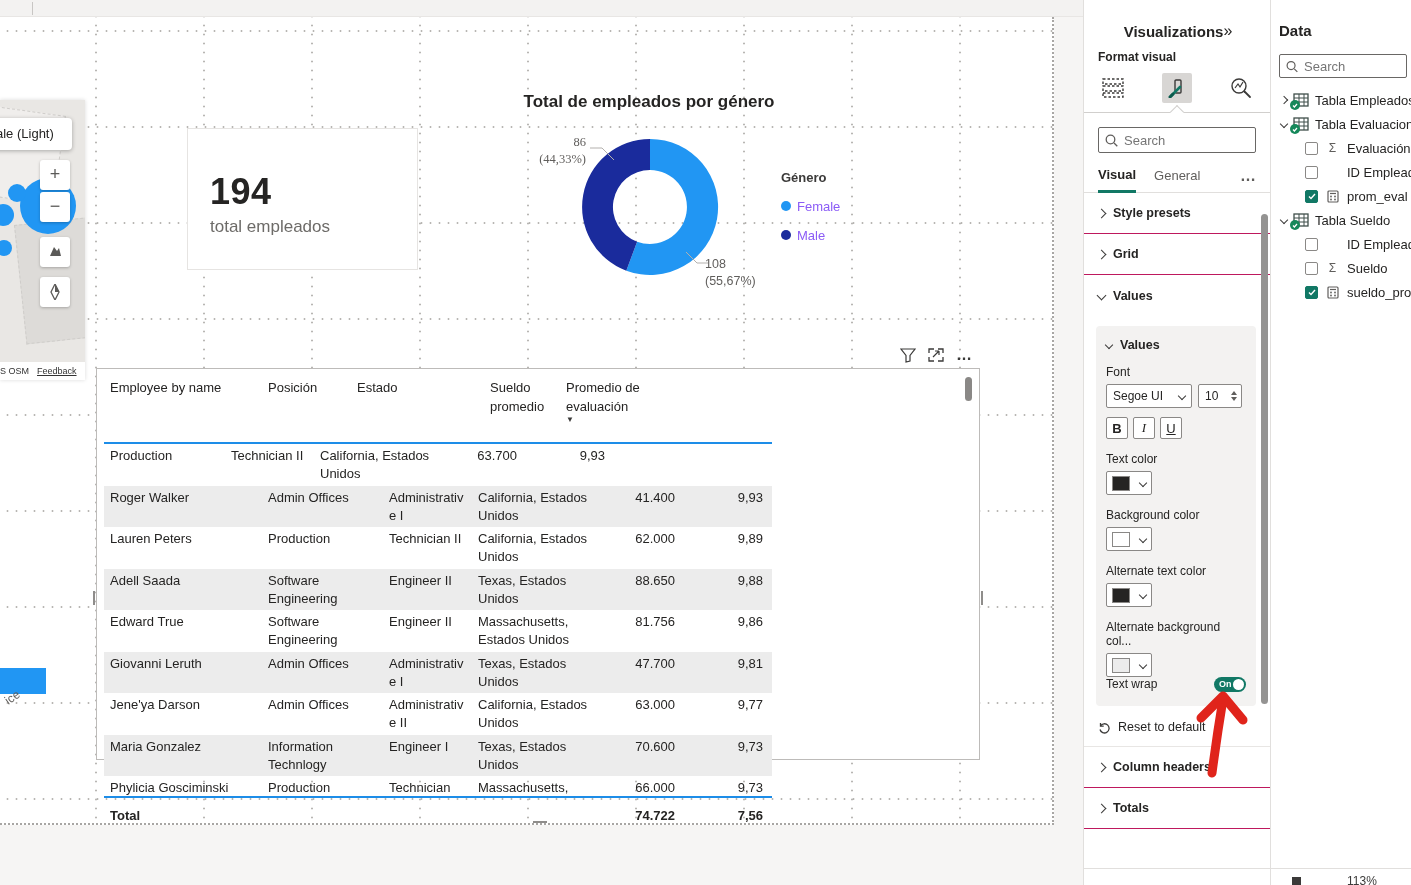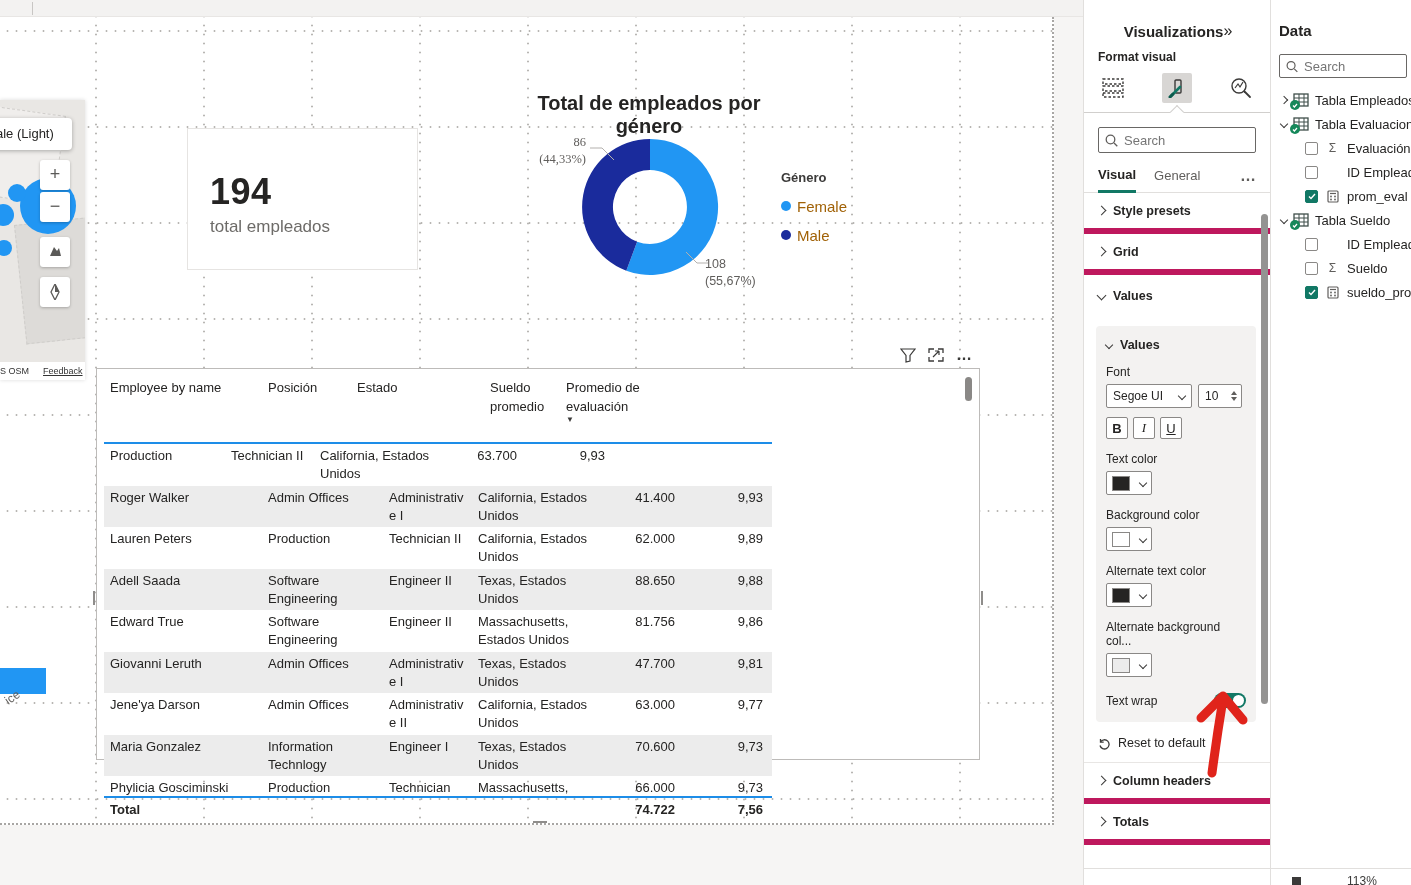--- a/index.html
+++ b/index.html
@@ -29,104 +29,104 @@
 
   
   .map-visual { left:0; top:100px; width:85px; height:280px; background:#fff; box-shadow:0 0 4px rgba(0,0,0,.15); overflow:hidden; }
   .map-bg { left:0; top:0; width:85px; height:262px; background:#e9e7e4; }
   .map-patch1 { left:-20px; top:10px; width:80px; height:90px; background:#f0eeec; border:1px dashed #cfcdca; transform:rotate(8deg); }
   .map-patch2 { left:20px; top:120px; width:90px; height:120px; background:#dddbd8; border:1px dashed #cfcdca; transform:rotate(-6deg); }
   .bubble { border-radius:50%; background:#2196F3; }
   .map-style-tip { left:-10px; top:18px; width:82px; height:32px; background:#fff; border-radius:4px; box-shadow:0 1px 4px rgba(0,0,0,.3); font-size:13px; color:#252423; line-height:32px; padding-left:6px; white-space:nowrap; }
   .map-btn { left:40px; width:30px; height:30px; background:#fff; border-radius:3px; box-shadow:0 1px 3px rgba(0,0,0,.25); color:#5b5a58; font-size:18px; text-align:center; line-height:28px; }
   .map-attr { left:0; top:263px; width:85px; height:17px; background:#fff; font-size:9px; color:#333; line-height:17px; white-space:nowrap; }
-  .map-attr u { margin-left:14px; }
+  .map-attr u { margin-left:8px; }
 
   
   .bar-frag { left:0; top:668px; width:46px; height:26px; background:#2196F3; }
   .bar-axis-label { left:2px; top:696px; font-size:12px; color:#605e5c; transform:rotate(-35deg); transform-origin:left top; }
 
   
   .card-visual { left:187px; top:128px; width:231px; height:142px; background:#fff; border:1px solid #e6e4e2; }
   .card-value { left:22px; top:42px; font-size:36px; font-weight:600; color:#252423; letter-spacing:.5px; }
   .card-label { left:22px; top:88px; font-size:17px; color:#6d6b68; }
 
   
   .donut-visual { left:518px; top:90px; width:366px; height:222px; }
-  .donut-title { left:0; top:2px; width:262px; text-align:center; font-size:20px; font-weight:700; color:#252423; }
+  .donut-title { left:0; top:2px; width:262px; text-align:center; font-size:17px; font-weight:700; color:#252423; }
   .donut-svg { left:57px; top:42px; }
   .donut-leaders { left:0; top:0; }
   .dlabel { font-size:12.5px; color:#605e5c; line-height:17px; }
   .dlabel-left { left:6px; top:44px; width:62px; text-align:right;font-family:Liberation Serif, serif; }
   .dlabel-right { left:187px; top:166px; width:80px; text-align:left; }
   .legend { left:263px; top:80px; }
   .legend-title { font-size:13px; font-weight:700; color:#3b3a39; margin-bottom:10px; }
-  .legend-item { display:flex; align-items:center; height:22px; margin-bottom:7px; font-size:15px; color:#a16207; }
+  .legend-item { display:flex; align-items:center; height:22px; margin-bottom:7px; font-size:13px; color:#8b5cf6; }
   .legend-dot { width:10px; height:10px; border-radius:50%; margin-right:6px; }
 
   
   .table-visual { left:96px; top:368px; width:884px; height:392px; background:#fff; border:1px solid #bdbbb9; }
   .tv-handle { background:#8f8d8b; }
   .visual-header { left:900px; top:346px; width:84px; height:18px; display:flex; gap:12px; align-items:center; color:#3b3a39; }
   .vh-more { font-size:16px; font-weight:700; letter-spacing:1px; line-height:10px; }
   .ptable { left:7px; top:6px; width:668px; font-size:13px; color:#252423; }
   .prow { display:flex; }
   .pcell { padding:3px 6px 0 6px; line-height:18px; overflow:hidden; }
   .c0{width:158px;} .c1{width:121px;} .c2{width:89px; overflow-wrap:anywhere;} .c3{width:133px;}
   .c4{width:76px; text-align:right;} .c5{width:88px; text-align:right;}
   .phead { height:67px; }
   .phead .pcell { text-align:left; line-height:19px; }
   .head-underline { width:668px; height:0; border-top:2px solid #1d8de8; }
   .sort-arrow { font-size:8px; color:#3b3a39; line-height:8px; }
   .prow.alt { background:#ececec; }
   .pdata { height:41.5px; }
   .pdata.clip { height:20px; }
   .bottom-blueline { width:668px; border-top:2px solid #1d8de8; }
-  .ptotal { height:24px; font-weight:700; }
+  .ptotal { height:24px; font-weight:700;margin-top:6px; }
   .table-scrollthumb { left:868px; top:8px; width:7px; height:24px; background:#8a8886; border-radius:4px; }
 
   
   .viz-panel { left:1083px; top:0; width:187px; height:885px; background:#fff; border-left:1px solid #e1dfdd; }
   .data-panel { left:1270px; top:0; width:141px; height:885px; background:#fff; border-left:1px solid #e1dfdd; }
   .panel-title { font-size:15px; font-weight:700; color:#252423; }
   .vp-head { padding:22px 12px 0 14px; display:flex; justify-content:center; align-items:center; }
   .vp-collapse { font-size:16px; color:#252423; }
   .vp-sub { padding:10px 14px 0 14px; font-size:12px; font-weight:700; color:#252423; }
   .vp-icons { padding:8px 14px 0 14px; display:flex; gap:34px; align-items:center; height:40px; }
   .vp-icon { width:30px; height:30px; display:flex; align-items:center; justify-content:center; border-radius:2px; }
   .vp-icon.sel { background:#d8d6d4; }
   .vp-divider { position:relative; margin-top:8px; height:1px; background:#d1cfcd; }
   .vp-notch { position:absolute; left:88px; top:-5px; width:10px; height:10px; background:#fff; border-left:1px solid #d1cfcd; border-top:1px solid #d1cfcd; transform:rotate(45deg); }
   .vp-search { margin:14px 14px 0 14px; height:26px; border:1px solid #696765; border-radius:2px; display:flex; align-items:center; padding:0 6px; gap:6px; background:#fff; }
   .vp-search input { border:none; outline:none; width:110px; font-size:13px; font-family:inherit; color:#252423; background:transparent; }
   .vp-tabs { display:flex; align-items:center; padding:14px 14px 0 14px; gap:18px; border-bottom:1px solid #e1dfdd; height:40px; }
   .vp-tab { font-size:13px; color:#605e5c; padding-bottom:8px; }
   .vp-tab.active { color:#252423; font-weight:700; border-bottom:3px solid #117865; }
   .vp-tab-more { margin-left:auto; color:#605e5c; font-weight:700; padding-bottom:8px; }
-  .fsection { display:flex; align-items:center; gap:8px; height:41px; padding:0 14px; border-bottom:6px solid #be185d; font-size:12.5px; font-weight:700; color:#252423; }
+  .fsection { display:flex; align-items:center; gap:8px; height:41px; padding:0 14px; border-bottom:1px solid #be185d; font-size:12.5px; font-weight:700; color:#252423; }
   .chev { width:7px; height:7px; border-right:1.6px solid #3b3a39; border-bottom:1.6px solid #3b3a39; flex:none; }
   .chev.right { transform:rotate(-45deg); }
   .chev.down { transform:rotate(45deg); }
   .chev.sm { width:6px; height:6px; }
   .fcard { margin:10px 12px 0 12px; width:160px; background:#f3f2f1; border-radius:4px; padding:12px 10px 14px 10px; }
   .fcard-head { display:flex; align-items:center; gap:8px; font-size:12.5px; font-weight:700; color:#252423; }
   .flabel { font-size:12px; color:#252423; margin-top:13px; margin-bottom:5px; }
   .ctl-row { display:flex; gap:6px; }
   .ctl { background:#fff; border:1px solid #8a8886; border-radius:2px; height:24px; display:flex; align-items:center; font-size:12px; color:#252423; }
   .ctl-select { width:86px; padding:0 6px; justify-content:space-between; }
   .ctl-num { width:44px; padding:0 4px 0 6px; justify-content:space-between; }
   .spin { display:flex; flex-direction:column; gap:2px; }
   .spin i { width:0; height:0; border-left:3.5px solid transparent; border-right:3.5px solid transparent; }
   .spin .up { border-bottom:4px solid #605e5c; }
   .spin .dn { border-top:4px solid #605e5c; }
   .biu { display:flex; gap:5px; margin-top:9px; }
   .biu .ctl { width:22px; height:22px; justify-content:center; font-size:13px; }
   .swatch-ctl { width:46px; padding:0 5px; justify-content:space-between; }
   .swatch { width:18px; height:15px; border:1px solid #8a8886; }
-  .wrap-row { display:flex; justify-content:space-between; align-items:center; margin-top:16px; }
+  .wrap-row { display:flex; justify-content:space-between; margin-top:0; }
   .wrap-row .flabel { margin:0; }
   .toggle { width:32px; height:15px; background:#117865; border-radius:8px; position:relative; color:#fff; font-size:9px; font-weight:700; line-height:15px; padding-left:5px; }
   .toggle-knob { position:absolute; right:2px; top:2px; width:11px; height:11px; background:#fff; border-radius:50%; }
   .reset-row { display:flex; align-items:center; gap:7px; padding:14px 14px 12px 14px; font-size:12.5px; color:#252423; border-bottom:1px solid #e8e6e4; }
   .vp-scrollthumb { left:1261px; top:214px; width:7px; height:490px; background:#949392; border-radius:4px; }
 
   
   .dp-head { padding:22px 10px 0 8px; }
   .dp-search { margin:14px 4px 0 8px; height:24px; border:1px solid #696765; border-radius:2px; display:flex; align-items:center; padding:0 6px; gap:6px; }
   .dp-search input { border:none; outline:none; width:96px; font-size:13px; font-family:inherit; color:#252423; background:transparent; }

